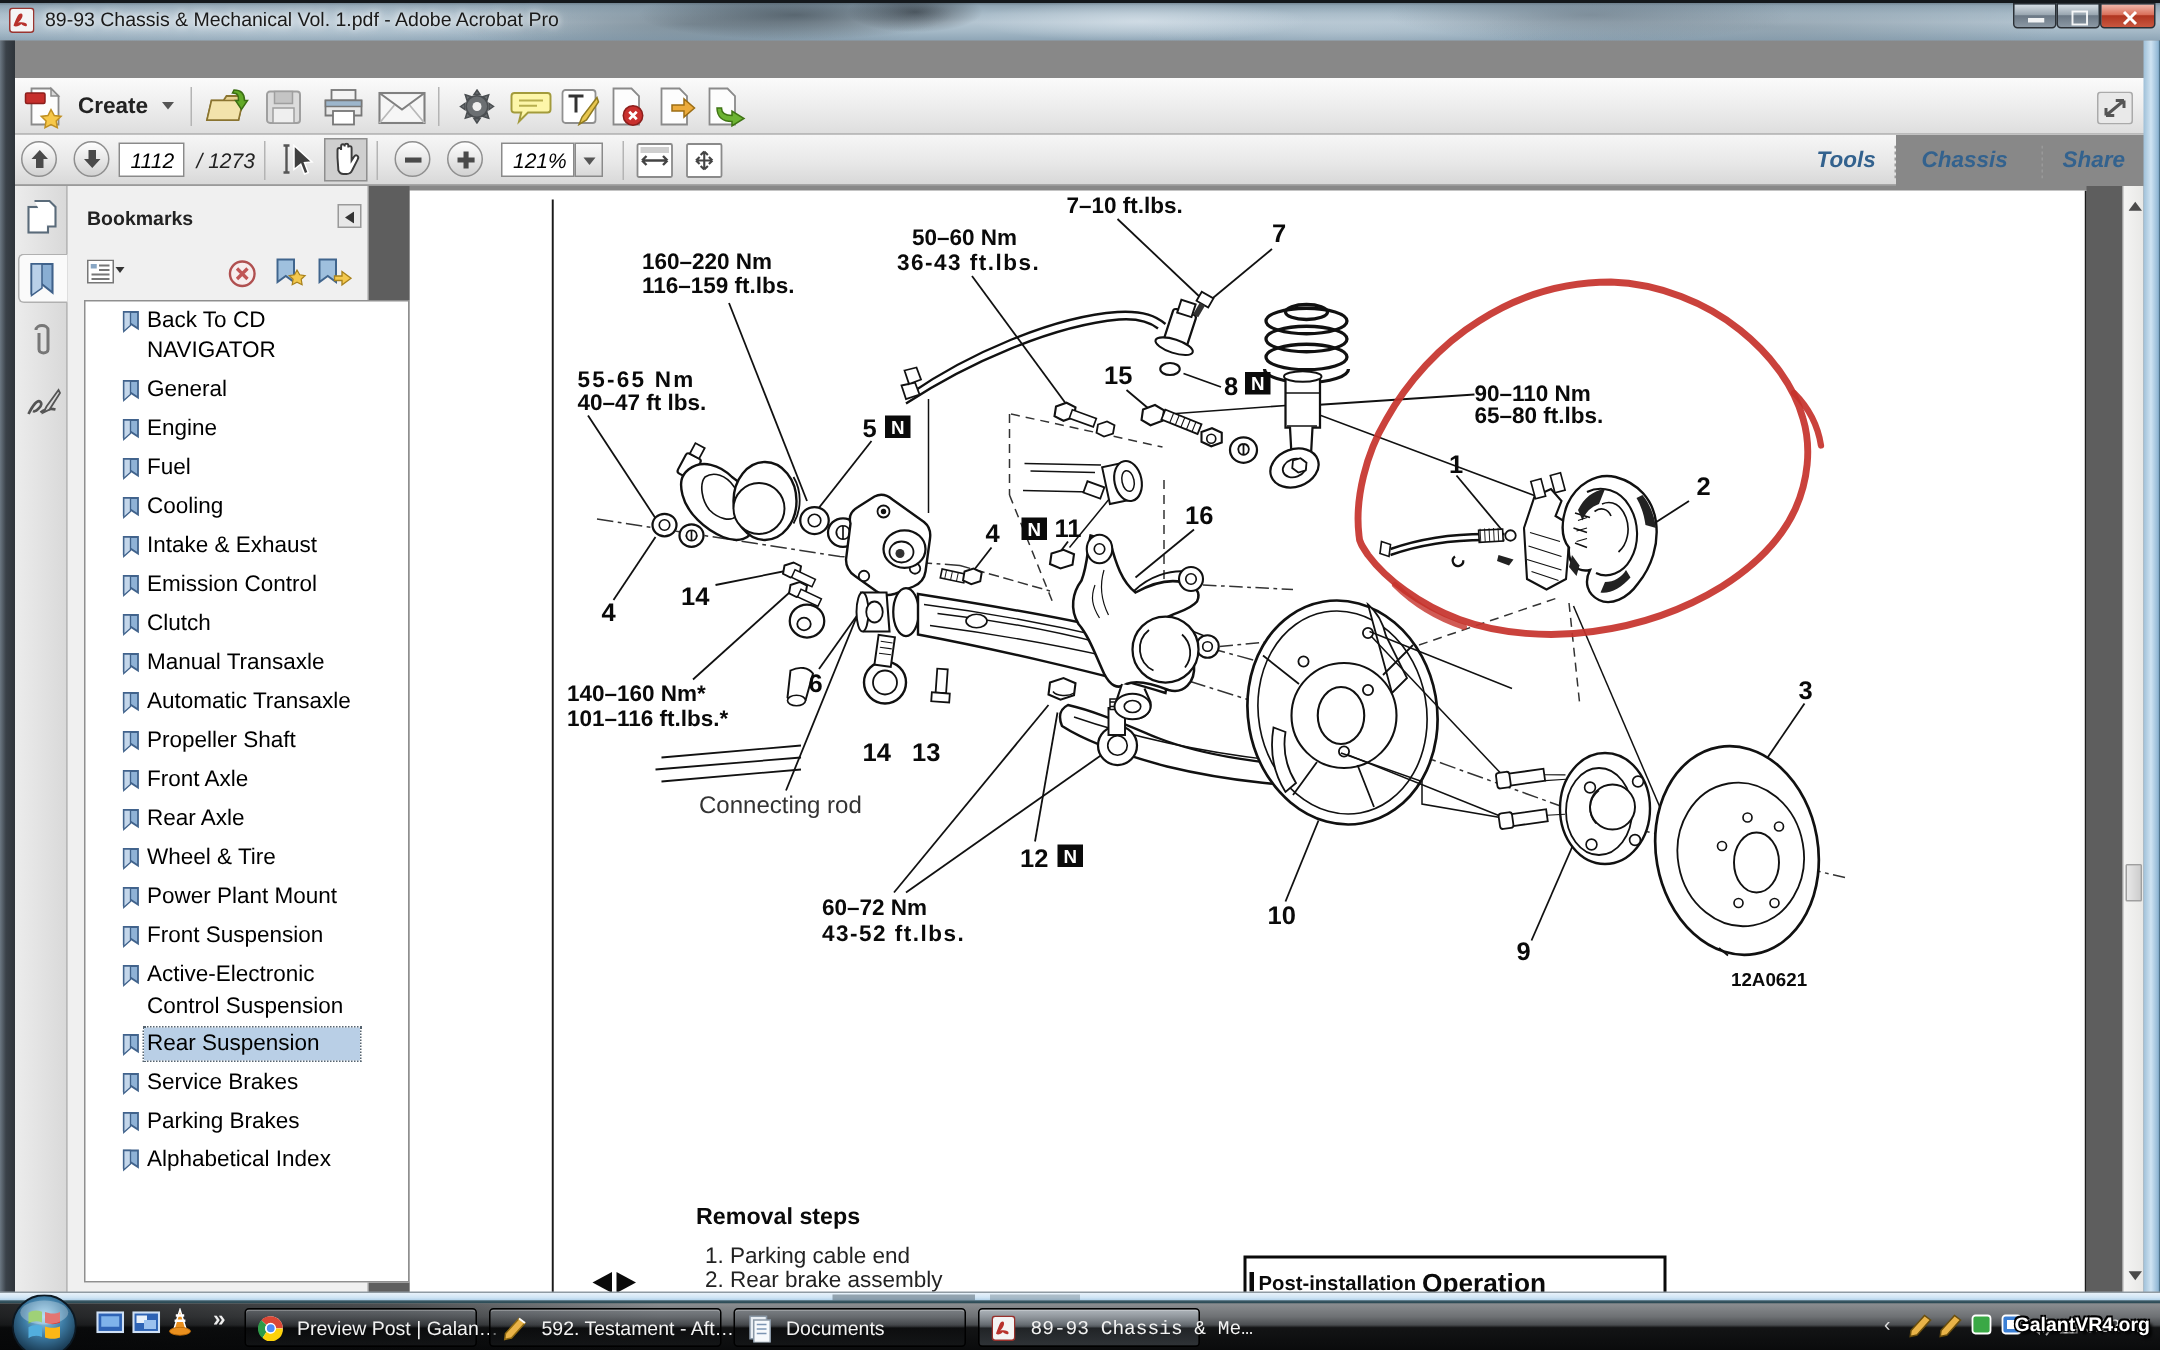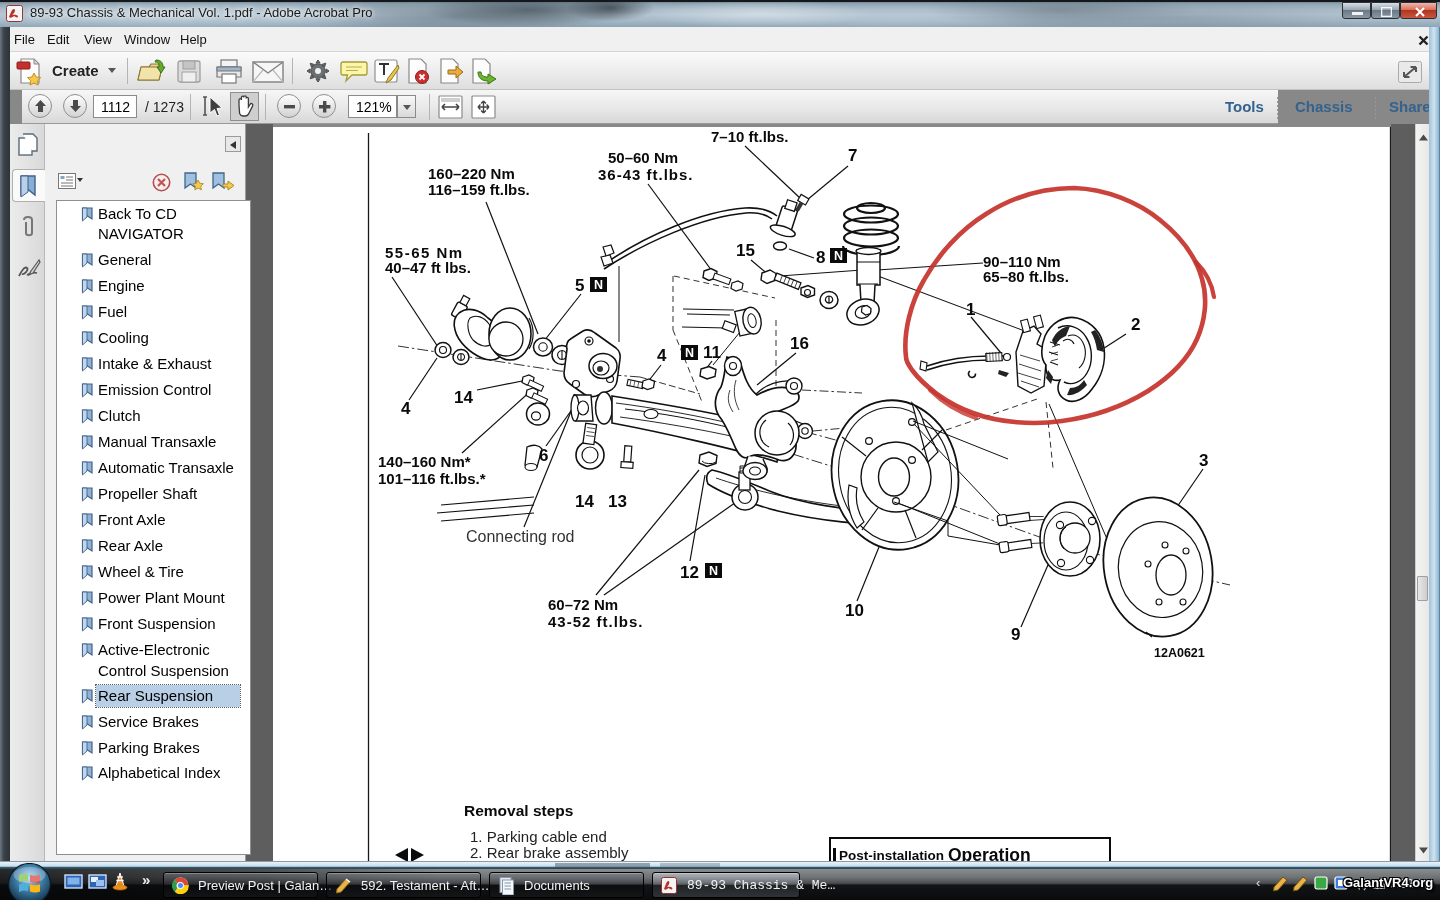--- a/index.html
+++ b/index.html
@@ -28,38 +28,38 @@
     background:linear-gradient(180deg,#d7dfe6 0%,#9aa7b1 45%,#6b7885 50%,#8b98a4 100%); }
   #wbtn-close { background:linear-gradient(180deg,#f0b8ac 0%,#d9705b 45%,#b03621 50%,#c9573f 100%); }
 
   
   #menubar { left:10px; top:27px; width:1420px; height:25px; background:#f0f0f0; border-bottom:1px solid #d5d5d5; }
   .menuitem { position:absolute; top:5px; font-size:13px; color:#111; }
 
   
   #toolbar1 { left:10px; top:52px; width:1420px; height:38px;
     background:linear-gradient(180deg,#fbfbfb 0%,#ececec 55%,#dedede 100%); border-bottom:1px solid #c2c2c2; }
-  #toolbar2 { left:22px; top:90px; width:1256px; height:34px;
-    background:linear-gradient(180deg,#f6f6f6 0%,#e8e8e8 55%,#d8d8d8 100%); border-bottom:1px solid #9a9a9a; }
+  #toolbar2 { left:8px; top:90px; width:1256px; height:34px;
+    background:linear-gradient(180deg,#f6f6f6 0%,#e8e8e8 55%,#d8d8d8 100%); border-bottom:1px solid #9a9a9a;font-style:italic; }
   .tdiv { position:absolute; width:1px; background:#b4b4b4; }
   .circbtn { position:absolute; width:24px; height:24px; border-radius:50%;
     background:linear-gradient(180deg,#fefefe,#d2d2d2); border:1px solid #8f8f8f; }
   .whitebox { position:absolute; background:#fff; border:1px solid #8a8a8a; font-size:14px; color:#000; }
   .rightlink { position:absolute; top:8px; font-size:15px; font-weight:bold; color:#33628e; }
   .dotsep { position:absolute; top:7px; width:1px; height:22px;
     background-image:linear-gradient(180deg,#999 50%, transparent 50%); background-size:1px 4px; }
 
   
   #leftborder { left:0; top:27px; width:10px; height:835px;
     background:linear-gradient(90deg,#6b7782,#3a4148 40%,#2e343a); }
   #iconstrip { left:10px; top:124px; width:35px; height:738px;
     background:linear-gradient(90deg,#ececec,#d9d9d9); border-right:1px solid #b8b8b8; }
   #bmpanel { left:45px; top:124px; width:201px; height:738px; background:#f0f0f0; border-right:1px solid #9b9b9b; }
   #bmheader { position:absolute; left:0; top:0; width:200px; height:36px; }
-  #bmlist { position:absolute; left:11px; top:76px; width:195px; height:655px; background:#fff; border:1px solid #8f8f8f; overflow:hidden; }
+  #bmlist { position:absolute; left:11px; top:76px; width:217px; height:655px; background:#fff; border:1px solid #8f8f8f; overflow:hidden; }
   .bmrow { position:absolute; left:0; width:183px; height:26px; }
   .bmtext { position:absolute; left:41px; top:4px; font-size:15px; color:#000; white-space:nowrap; }
 
   #gutterL { left:246px; top:124px; width:27px; height:738px; background:#5e5e5e; }
   #page { left:273px; top:127px; width:1120px; height:735px; background:#fff; }
   #gutterR { left:1391px; top:124px; width:24px; height:738px; background:#5e5e5e; }
 
   
   #vscroll { left:1415px; top:124px; width:14px; height:738px; background:linear-gradient(90deg,#f4f4f3,#e8e8e6); border-left:1px solid #cfcfcf; }
   #rightborder { left:1429px; top:27px; width:11px; height:835px;
@@ -418,30 +418,20 @@
           <rect x="0.5" y="0.5" width="10" height="9" fill="none" stroke="#fff" stroke-width="1.6" opacity=".9"></rect>
         </svg>
       </div>
     <div class="wbtn" id="wbtn-close" style="left:58px; width:37px; border-radius:0 0 3px 3px;">
         <svg style="position:absolute;left:14px;top:4px;" width="10" height="10">
           <path d="M1 1 L9 9 M9 1 L1 9" stroke="#fff" stroke-width="2"></path>
         </svg>
       </div>
   </div>
 
-  <div class="abs" id="menubar">
-    <div class="menuitem" style="left:4px;">File</div>
-    <div class="menuitem" style="left:37px;">Edit</div>
-    <div class="menuitem" style="left:74px;">View</div>
-    <div class="menuitem" style="left:114px;">Window</div>
-    <div class="menuitem" style="left:170px;">Help</div>
-    <svg class="abs" style="left:1408px;top:8px;" width="11" height="11">
-        <path d="M1.5 1.5 L9.5 9.5 M9.5 1.5 L1.5 9.5" stroke="#222" stroke-width="2.4"></path>
-      </svg>
-  </div>
 
   <div class="abs" id="toolbar1">
 
     <svg class="abs" style="left:4px;top:4px;" width="30" height="30" viewBox="0 0 30 30">
       <path d="M7 3 L20 3 L25 8 L25 27 L7 27 Z" fill="#fdfdfd" stroke="#8a8a8a" stroke-width="1.2"></path>
       <path d="M20 3 L20 8 L25 8 Z" fill="#d8d8d8" stroke="#8a8a8a" stroke-width="1"></path>
       <rect x="3" y="6" width="13" height="7" rx="1" fill="#c62f2c" stroke="#8c1f1c"></rect>
       <path d="M20 17 l2.2 4 4.5.6 -3.2 3.1 .7 4.4 -4.2-2.1 -4 2.1 .7-4.4 -3.2-3.1 4.5-.6 z" fill="#f7c84a" stroke="#c09022" stroke-width="1"></path>
     </svg>
     <span class="abs" style="left:42px;top:10px;font-size:15px;font-weight:bold;color:#222;">Create</span>
@@ -594,20 +584,23 @@
     <svg class="abs" style="left:9px;top:89px;" width="18" height="28" viewBox="0 0 18 28">
       <path d="M5 7 C5 3 13 3 13 7 L13 20 C13 23 7 23 7 20 L7 9" fill="none" stroke="#777" stroke-width="2"></path>
     </svg>
 
     <svg class="abs" style="left:7px;top:132px;" width="24" height="26" viewBox="0 0 24 26">
       <path d="M2 20 C5 14 8 10 10 12 C12 14 7 19 5 18 M10 19 C13 17 16 16 20 17" fill="none" stroke="#555" stroke-width="1.8"></path>
       <path d="M22 4 L14 15 L12 19 L16 17 L23 6 Z" fill="#d9d9d9" stroke="#555" stroke-width="1.2"></path>
     </svg>
   </div>
   <div class="abs" id="bmpanel">
+    <div id="bmheader">
+        <span style="position:absolute;left:13px;top:14px;font-weight:bold;font-size:13px;color:#222;">Bookmarks</span>
+      </div>
 
     <div class="abs" style="left:180px;top:12px;width:16px;height:16px;background:#e8e8e8;border:1px solid #9a9a9a;">
       <svg style="position:absolute;left:4px;top:4px;" width="7" height="8">
           <path d="M6 0 L6 8 L0 4 Z" fill="#333"></path>
         </svg>
     </div>
 
     <svg class="abs" style="left:13px;top:49px;" width="26" height="18" viewBox="0 0 26 18">
       <rect x="0.5" y="0.5" width="17" height="15" fill="#fff" stroke="#777"></rect>
       <rect x="2.5" y="3" width="4" height="3" fill="#88a6c4"></rect>

